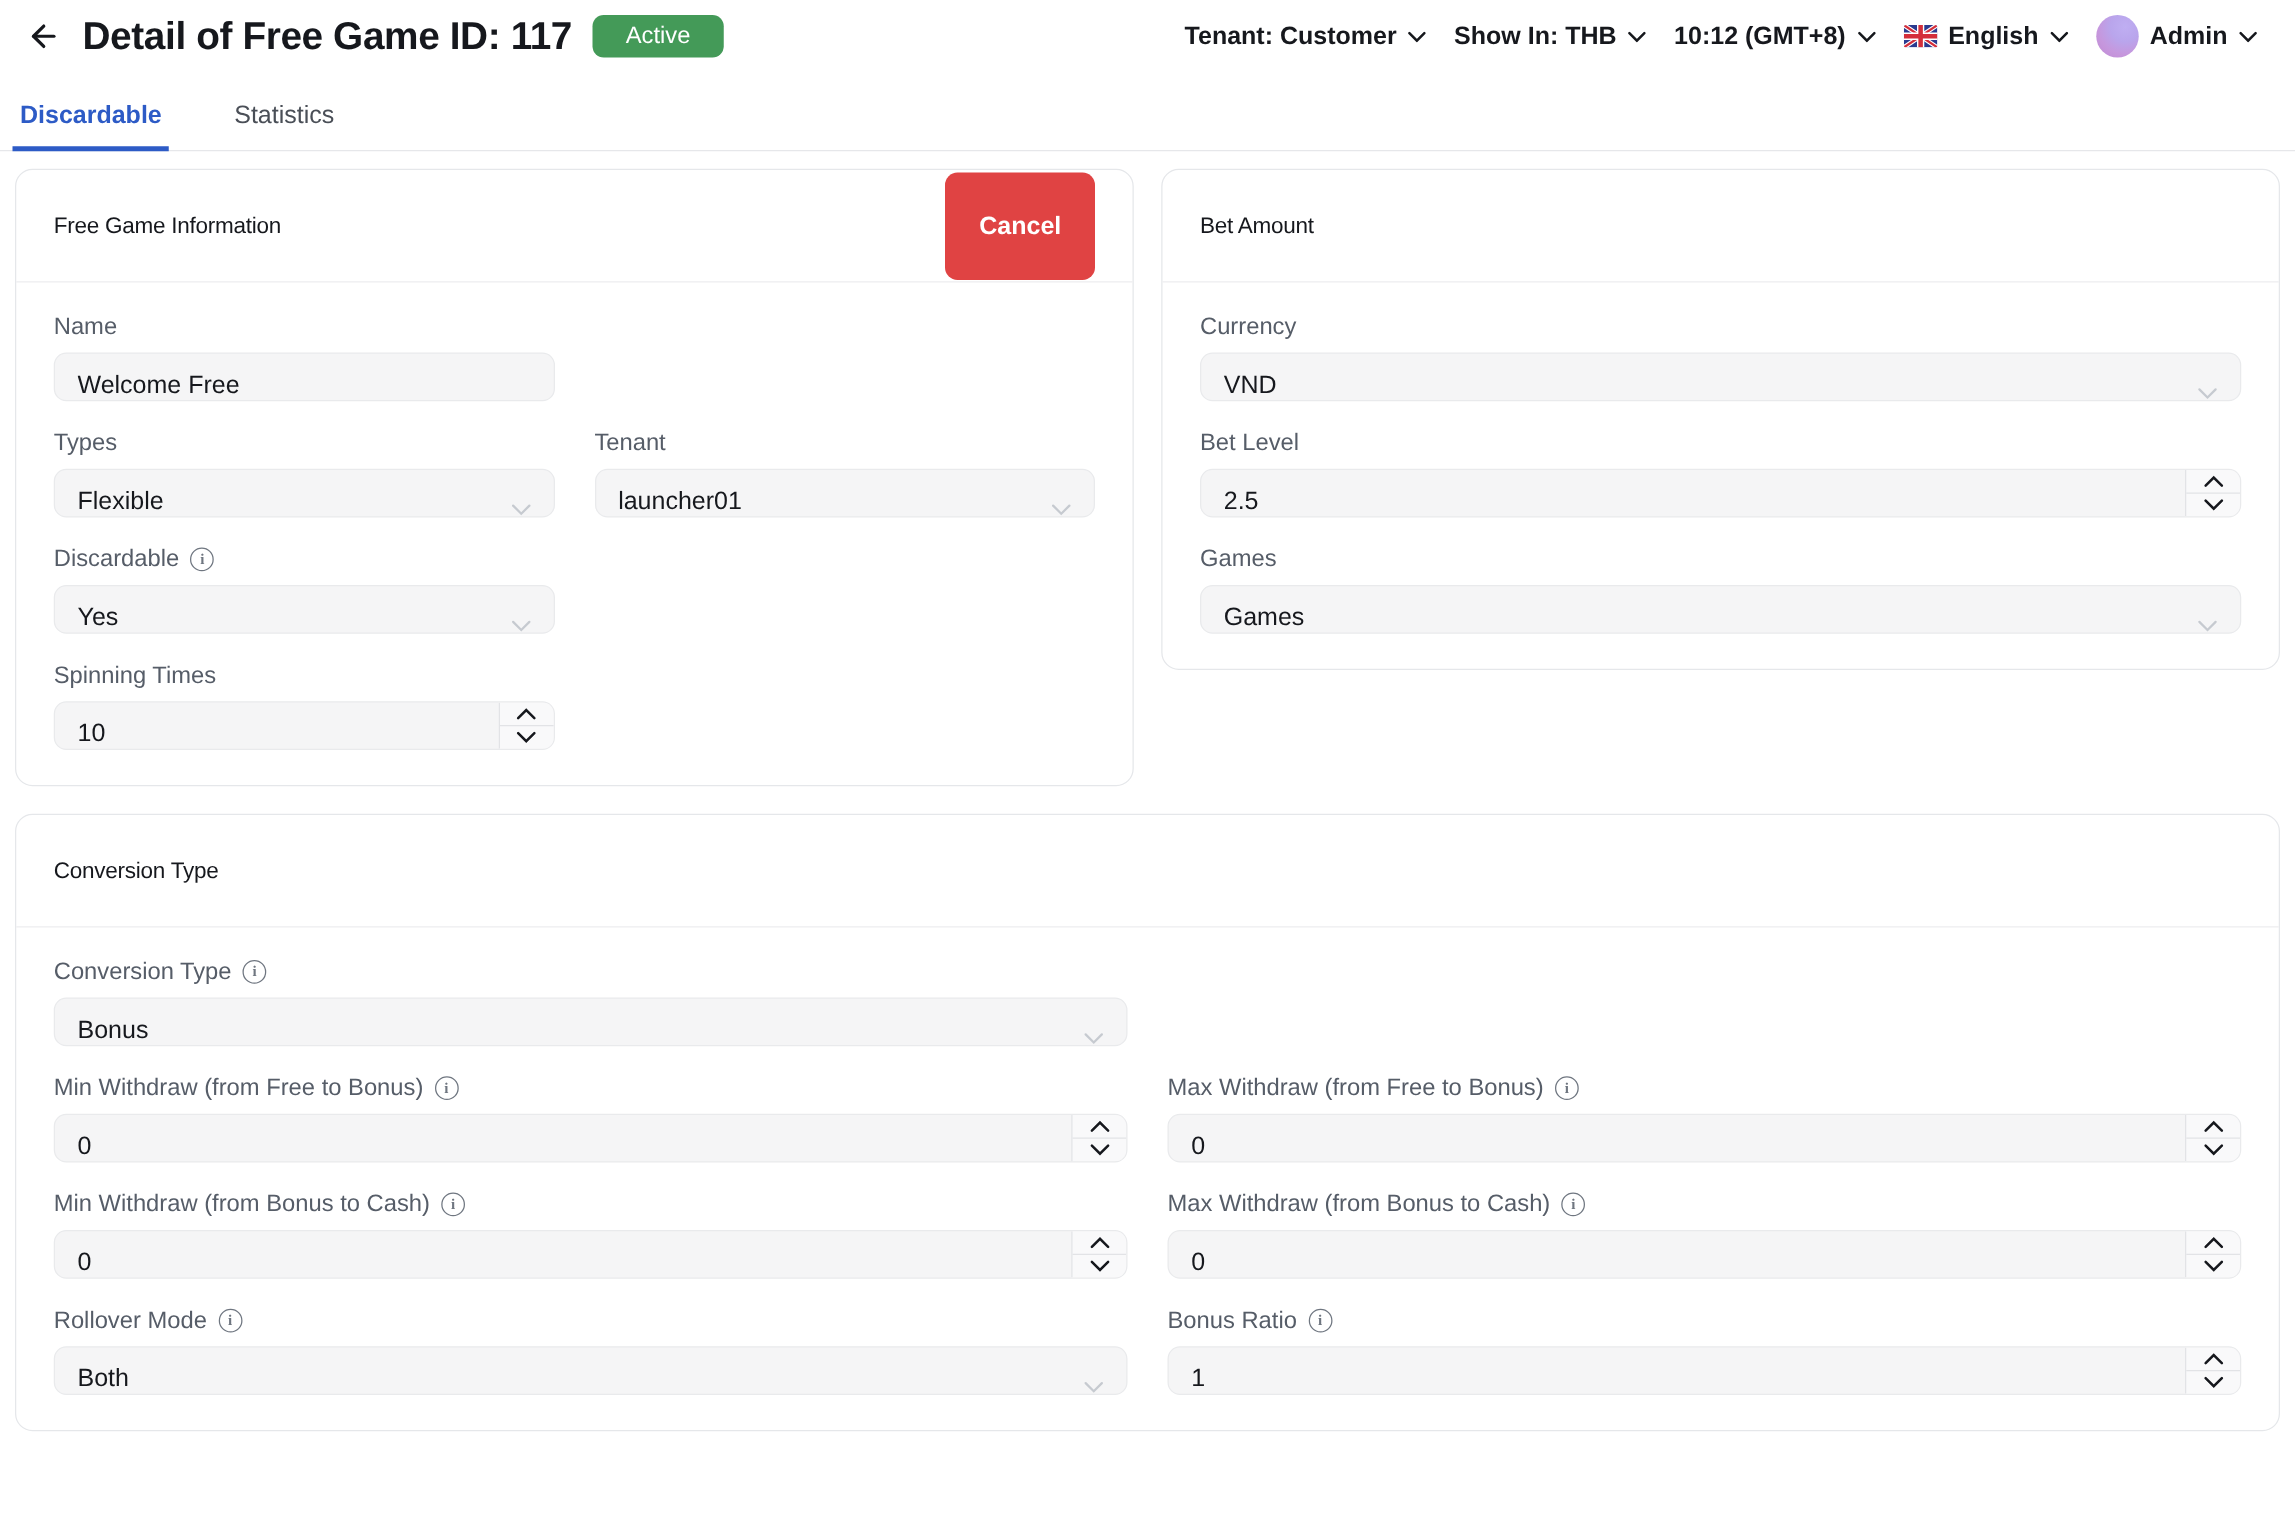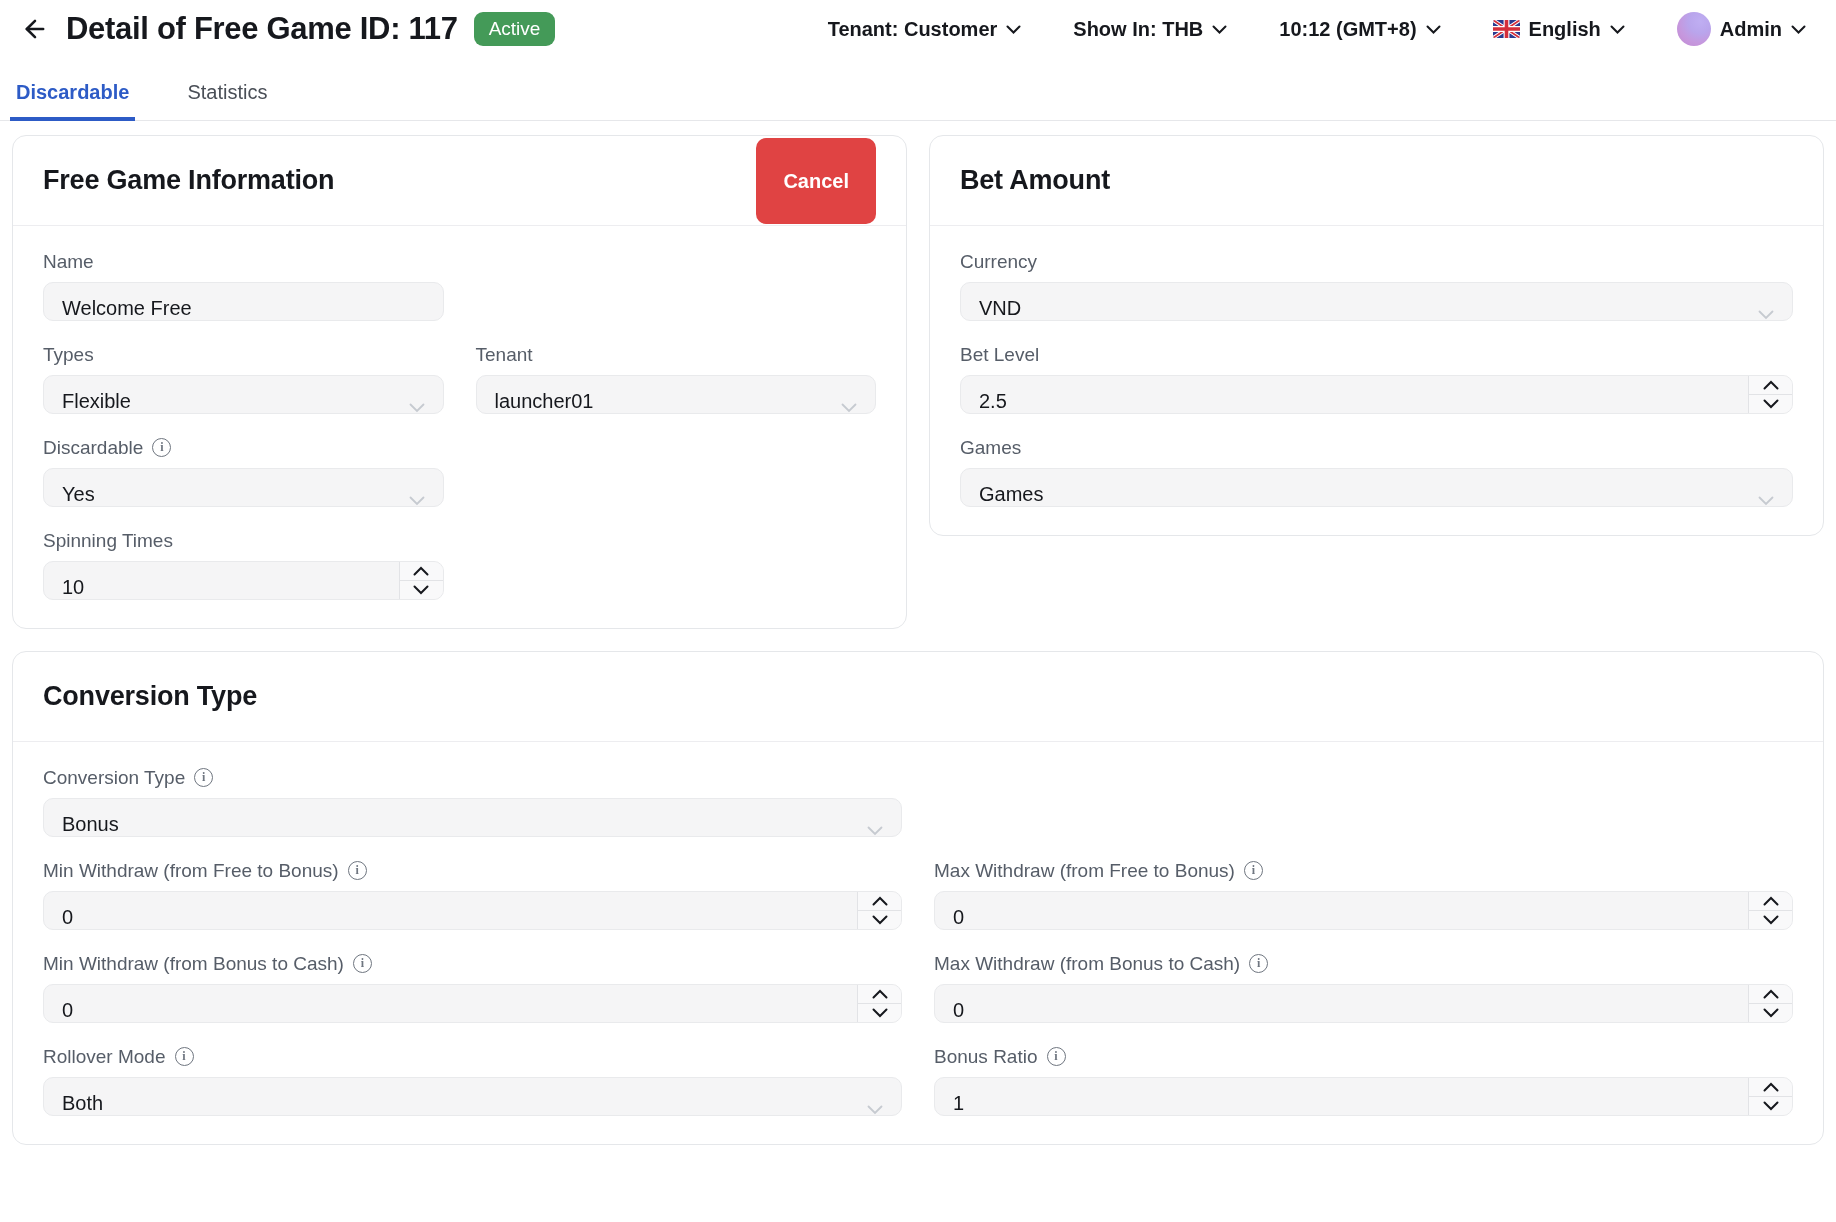--- a/index.html
+++ b/index.html
@@ -20,40 +20,40 @@
     font-family:"Liberation Sans",sans-serif;overflow-x:hidden;
   }
   svg{display:block;}
 
   
   .header{display:flex;align-items:center;height:58px;padding:0 30px 0 18px;}
   .back-btn{width:34px;height:34px;display:flex;align-items:center;justify-content:center;
     border:none;background:transparent;cursor:pointer;color:var(--text-dark);margin-right:14px;padding:0;}
   .page-title{font-size:31px;font-weight:700;letter-spacing:-.3px;}
   .badge{margin-left:16px;background:var(--badge-green);color:#fff;font-size:19px;
-    padding:6px 15px;border-radius:9px;font-weight:500;line-height:1.2;}
-  .header-right{margin-left:auto;display:flex;align-items:center;gap:52px;}
+    padding:6px 27px;border-radius:9px;font-weight:500;line-height:1.2;}
+  .header-right{margin-left:auto;display:flex;align-items:center;gap:22px;}
   .hmenu{display:flex;align-items:center;gap:9px;font-size:20px;font-weight:600;cursor:pointer;}
   .hmenu .chev{color:var(--text-dark);}
   .avatar{width:34px;height:34px;border-radius:50%;
     background:radial-gradient(circle at 68% 28%, #bfaef2 0%, #b9a5ec 35%, #c697dd 65%, #c08ad2 100%);}
   .flag{width:27px;height:18px;border-radius:2px;overflow:hidden;}
 
   
   .tabs{display:flex;gap:46px;padding:0 10px;border-bottom:1px solid #e6e7ea;margin-top:8px;}
   .tab{font-size:20px;color:#4a4f57;padding:15px 6px 13px;cursor:pointer;border-bottom:4px solid transparent;margin-bottom:-1px;}
   .tab.active{color:var(--accent-blue);font-weight:700;border-bottom-color:var(--accent-blue);}
 
   
   .main{padding:14px 12px 16px;}
   .grid-top{display:grid;grid-template-columns:1fr 1fr;gap:22px;align-items:start;}
   .card{border:1px solid var(--card-border);border-radius:14px;background:#fff;}
   .card-header{display:flex;align-items:center;justify-content:space-between;
     padding:0 30px;height:90px;border-bottom:1px solid #ededf0;}
-  .card-title{font-size:27px;font-weight:700;letter-spacing:-.2px;}
+  .card-title{font-size:18px;font-weight:400;letter-spacing:-.2px;}
   .card-body{padding:24px 30px 28px;}
   .row{display:grid;grid-template-columns:1fr 1fr;column-gap:32px;}
   .row + .row{margin-top:22px;}
   .cancel-btn{background:var(--cancel-red);color:#fff;border:none;border-radius:10px;
     font-family:inherit;font-size:20px;font-weight:700;padding:31px 27px;cursor:pointer;line-height:1.2;}
 
   
   .flabel{display:flex;align-items:center;gap:9px;font-size:19px;color:var(--label-gray);
     margin-bottom:9px;line-height:23px;}
   .info-i{width:19px;height:19px;border:1.6px solid #6f7680;border-radius:50%;color:#6f7680;

